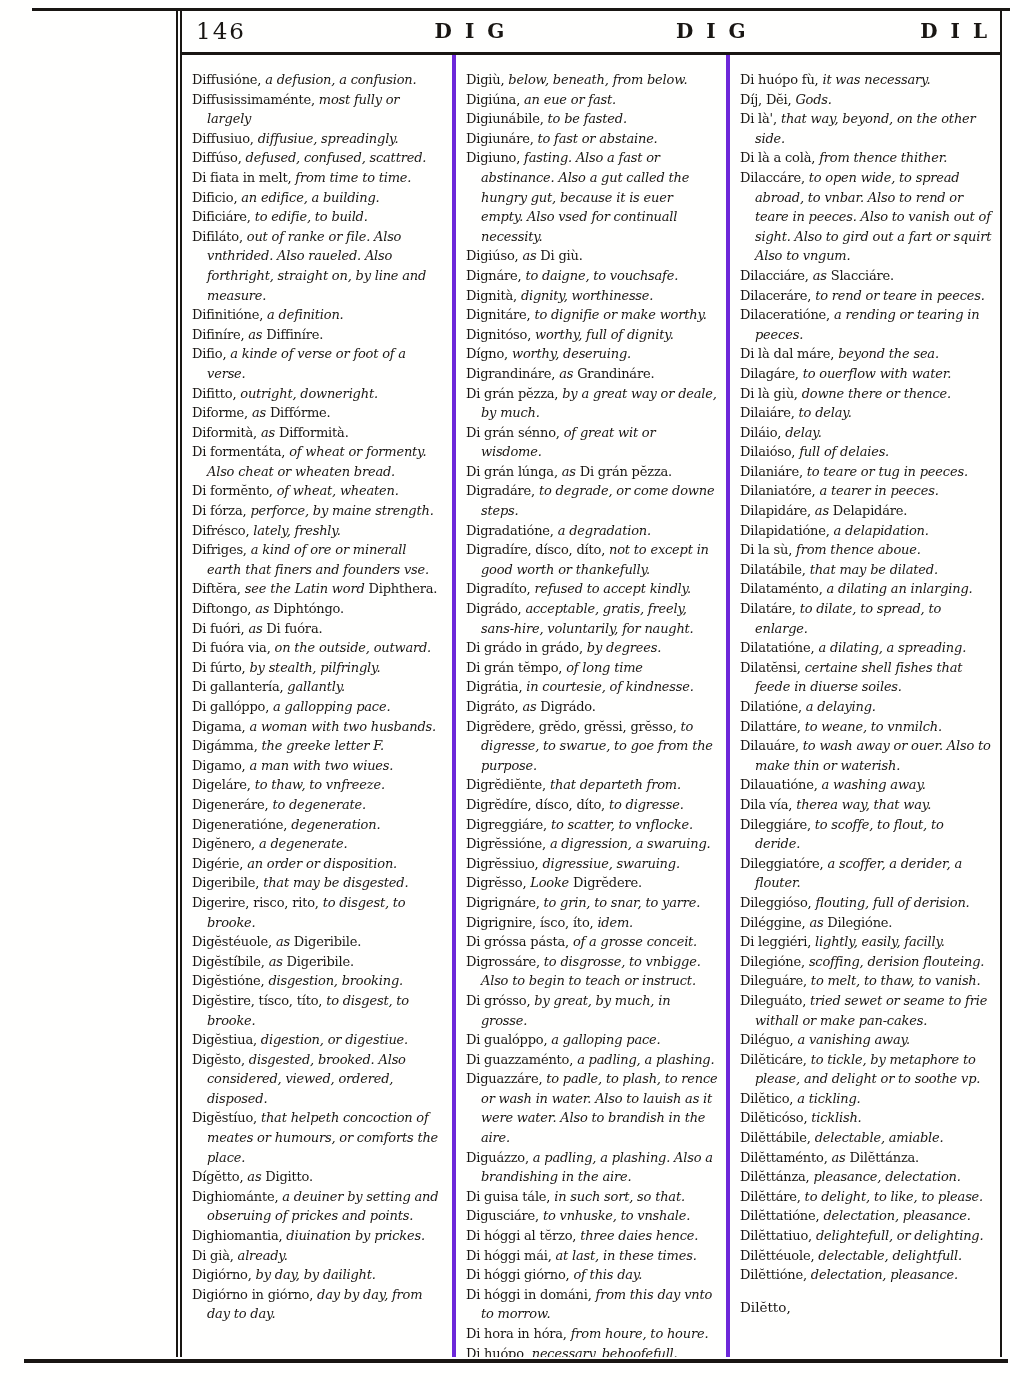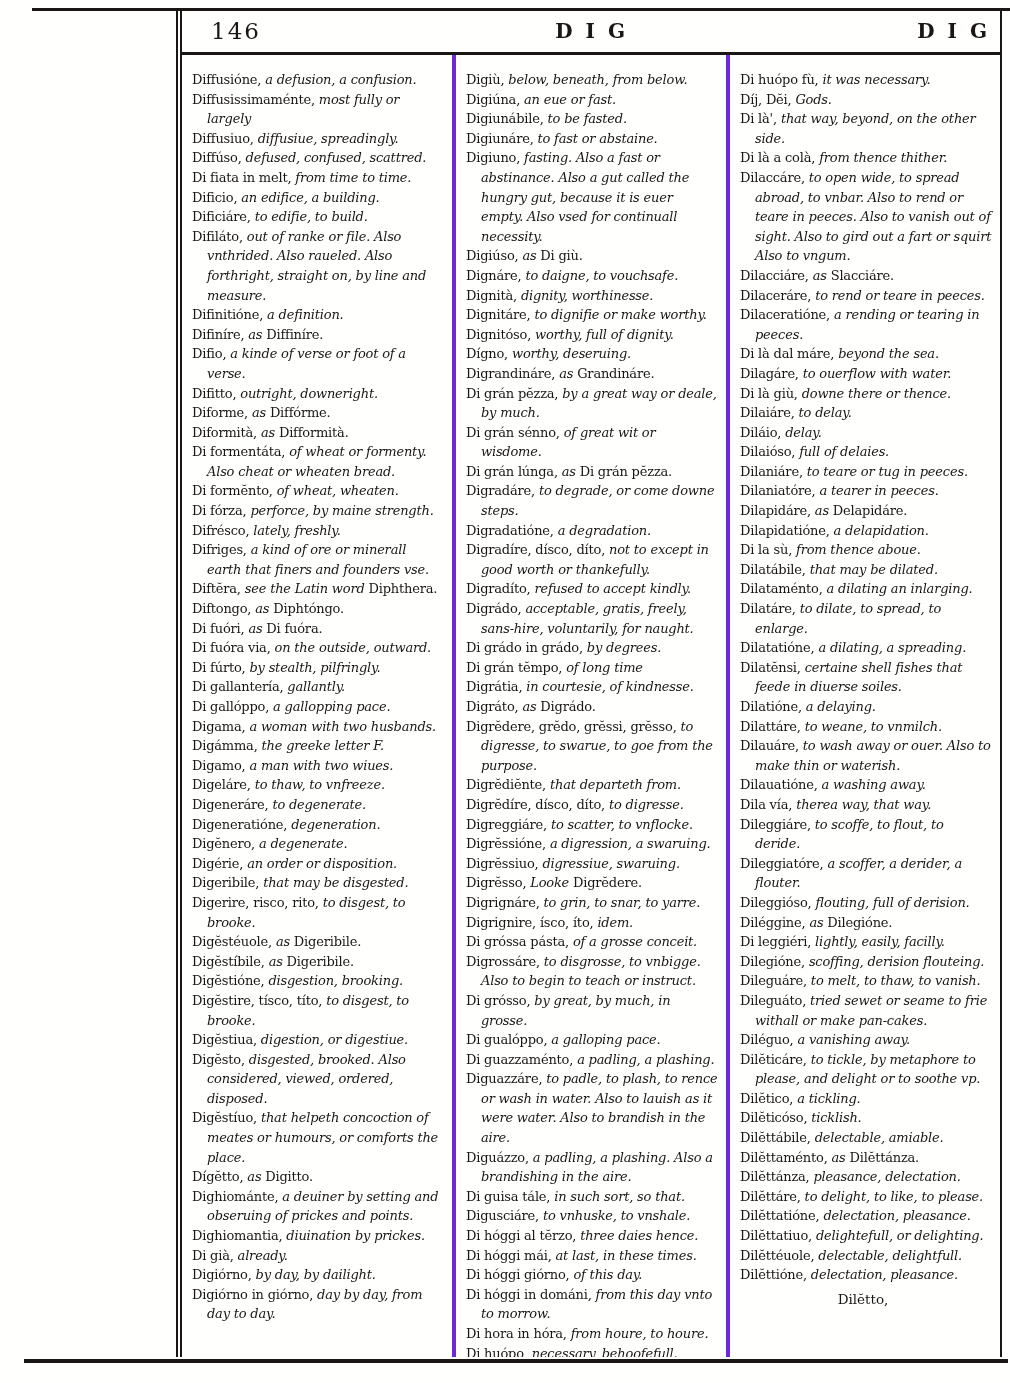--- a/index.html
+++ b/index.html
@@ -3,43 +3,44 @@
 <meta charset="utf-8">
 <style>
   html,body{margin:0;padding:0;background:#ffffff;}
   .sheet{position:relative;width:1010px;height:1383px;background:#fffffe;
          font-family:"DejaVu Serif","Liberation Serif",serif;color:#191613;overflow:hidden;}
   .rule-top{position:absolute;top:8px;left:32px;right:0;height:3px;background:#191613;}
   .rule-bottom{position:absolute;bottom:20px;left:24px;right:2px;height:4px;background:#191613;}
   .frame{position:absolute;top:10px;left:176px;right:8px;bottom:26px;
          border-left:6px double #191613;border-right:2px solid #191613;}
   .header{display:flex;align-items:center;height:42px;border-bottom:3px solid #191613;}
-  .pagenum{width:80px;padding-left:14px;font-size:23px;letter-spacing:2px;text-align:center;}
+  .pagenum{width:80px;padding-left:14px;font-size:23px;letter-spacing:2px;}
   .hword{flex:1;text-align:right;font-size:20px;letter-spacing:13px;font-weight:bold;
          font-family:"DejaVu Serif","Liberation Serif",serif;}
   .cols{display:flex;align-items:stretch;height:calc(100% - 45px);}
   .col{flex:1;padding:15px 8px 4px 10px;overflow:hidden;position:relative;}
   .col + .col{border-left:4px solid #6d28d9;}
   .entry{margin:0;font-size:13px;line-height:19.6px;letter-spacing:-0.2px;
          text-indent:-15px;padding-left:15px;text-align:left;}
   .hw{font-style:normal;}
   .def{font-style:italic;}
   .xref{font-style:normal;}
-  .catchword{font-size:13.5px;text-align:center;padding-right:6px;margin-top:6px;}
+  .catchword{font-size:13.5px;text-align:left;padding-right:6px;margin-top:14px;}
 </style>
 </head>
 <body>
 
 <div class="sheet">
   <div class="rule-top"></div>
   <div class="frame">
     <div class="header">
       <div class="pagenum">146</div>
       <div class="hword">DIG</div>
       <div class="hword">DIG</div>
+      <div class="hword">DIL</div>
     </div>
     <div class="cols">
       <div class="col">
         <div>
             <p class="entry"><span class="hw">Diffusióne, </span><span class="def">a defusion, a confusion.</span></p>
             <p class="entry"><span class="hw">Diffusissimaménte, </span><span class="def">most fully or largely</span></p>
             <p class="entry"><span class="hw">Diffusiuo, </span><span class="def">diffusiue, spreadingly.</span></p>
             <p class="entry"><span class="hw">Diffúso, </span><span class="def">defused, confused, scattred.</span></p>
             <p class="entry"><span class="hw">Di fiata in melt, </span><span class="def">from time to time.</span></p>
             <p class="entry"><span class="hw">Dificio, </span><span class="def">an edifice, a building.</span></p>

